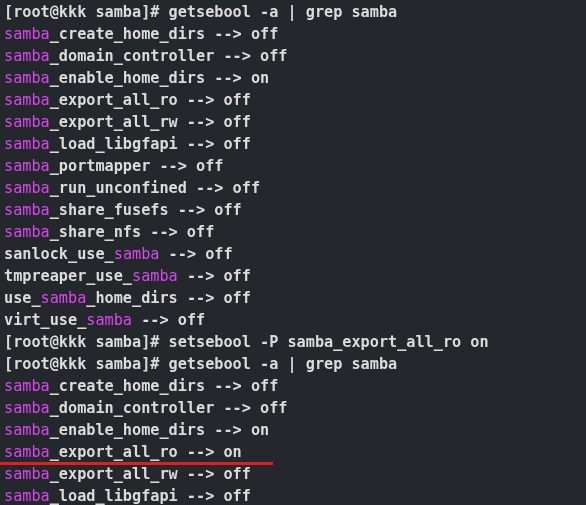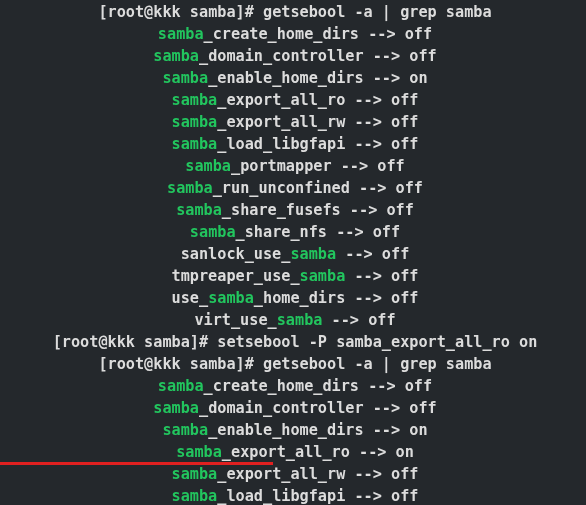--- a/index.html
+++ b/index.html
@@ -27,28 +27,27 @@
     top: 1px;
     left: 4px;
     right: 0;
     white-space: pre;
   }
   .line {
     height: 22px;
     line-height: 22px;
     white-space: pre;
     font-weight: bold;
-    text-align: center;
   }
   .tok-plain {
     color: #dcdcdc;
   }
   .tok-match {
-    color: #22c55e;
-    font-weight: bold;
+    color: #d946ef;
+    font-weight: normal;
   }
   #annotation-underline {
     position: absolute;
     left: 0px;
     top: 462px;
     width: 273px;
     height: 3px;
     background: #e02020;
     pointer-events: none;
   }

